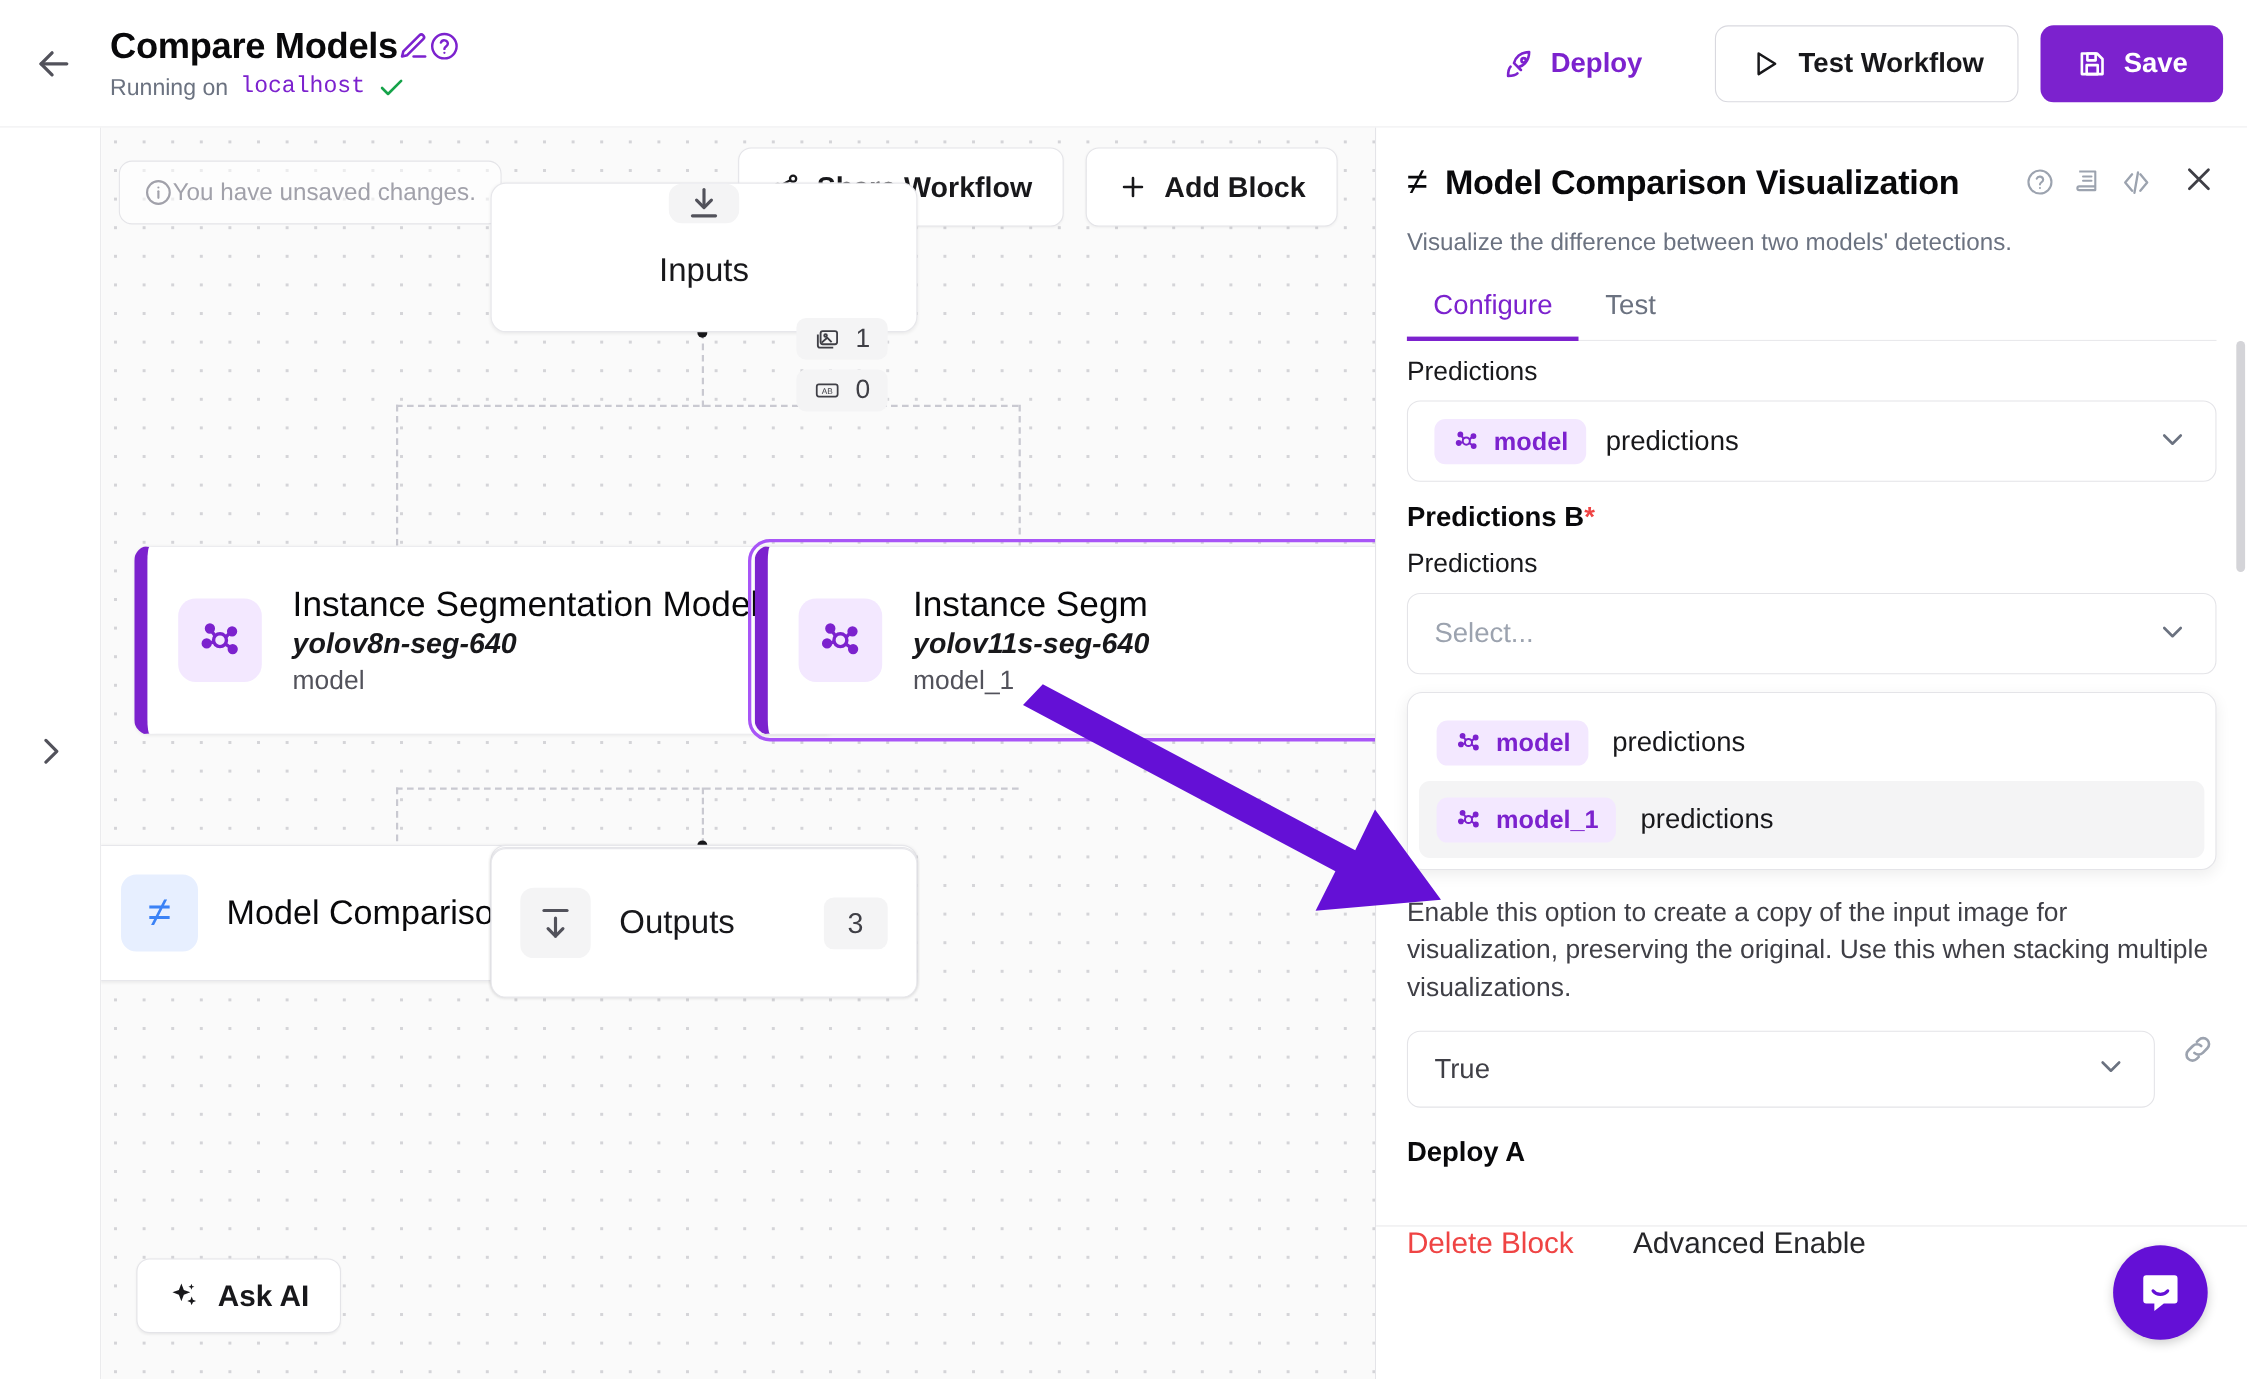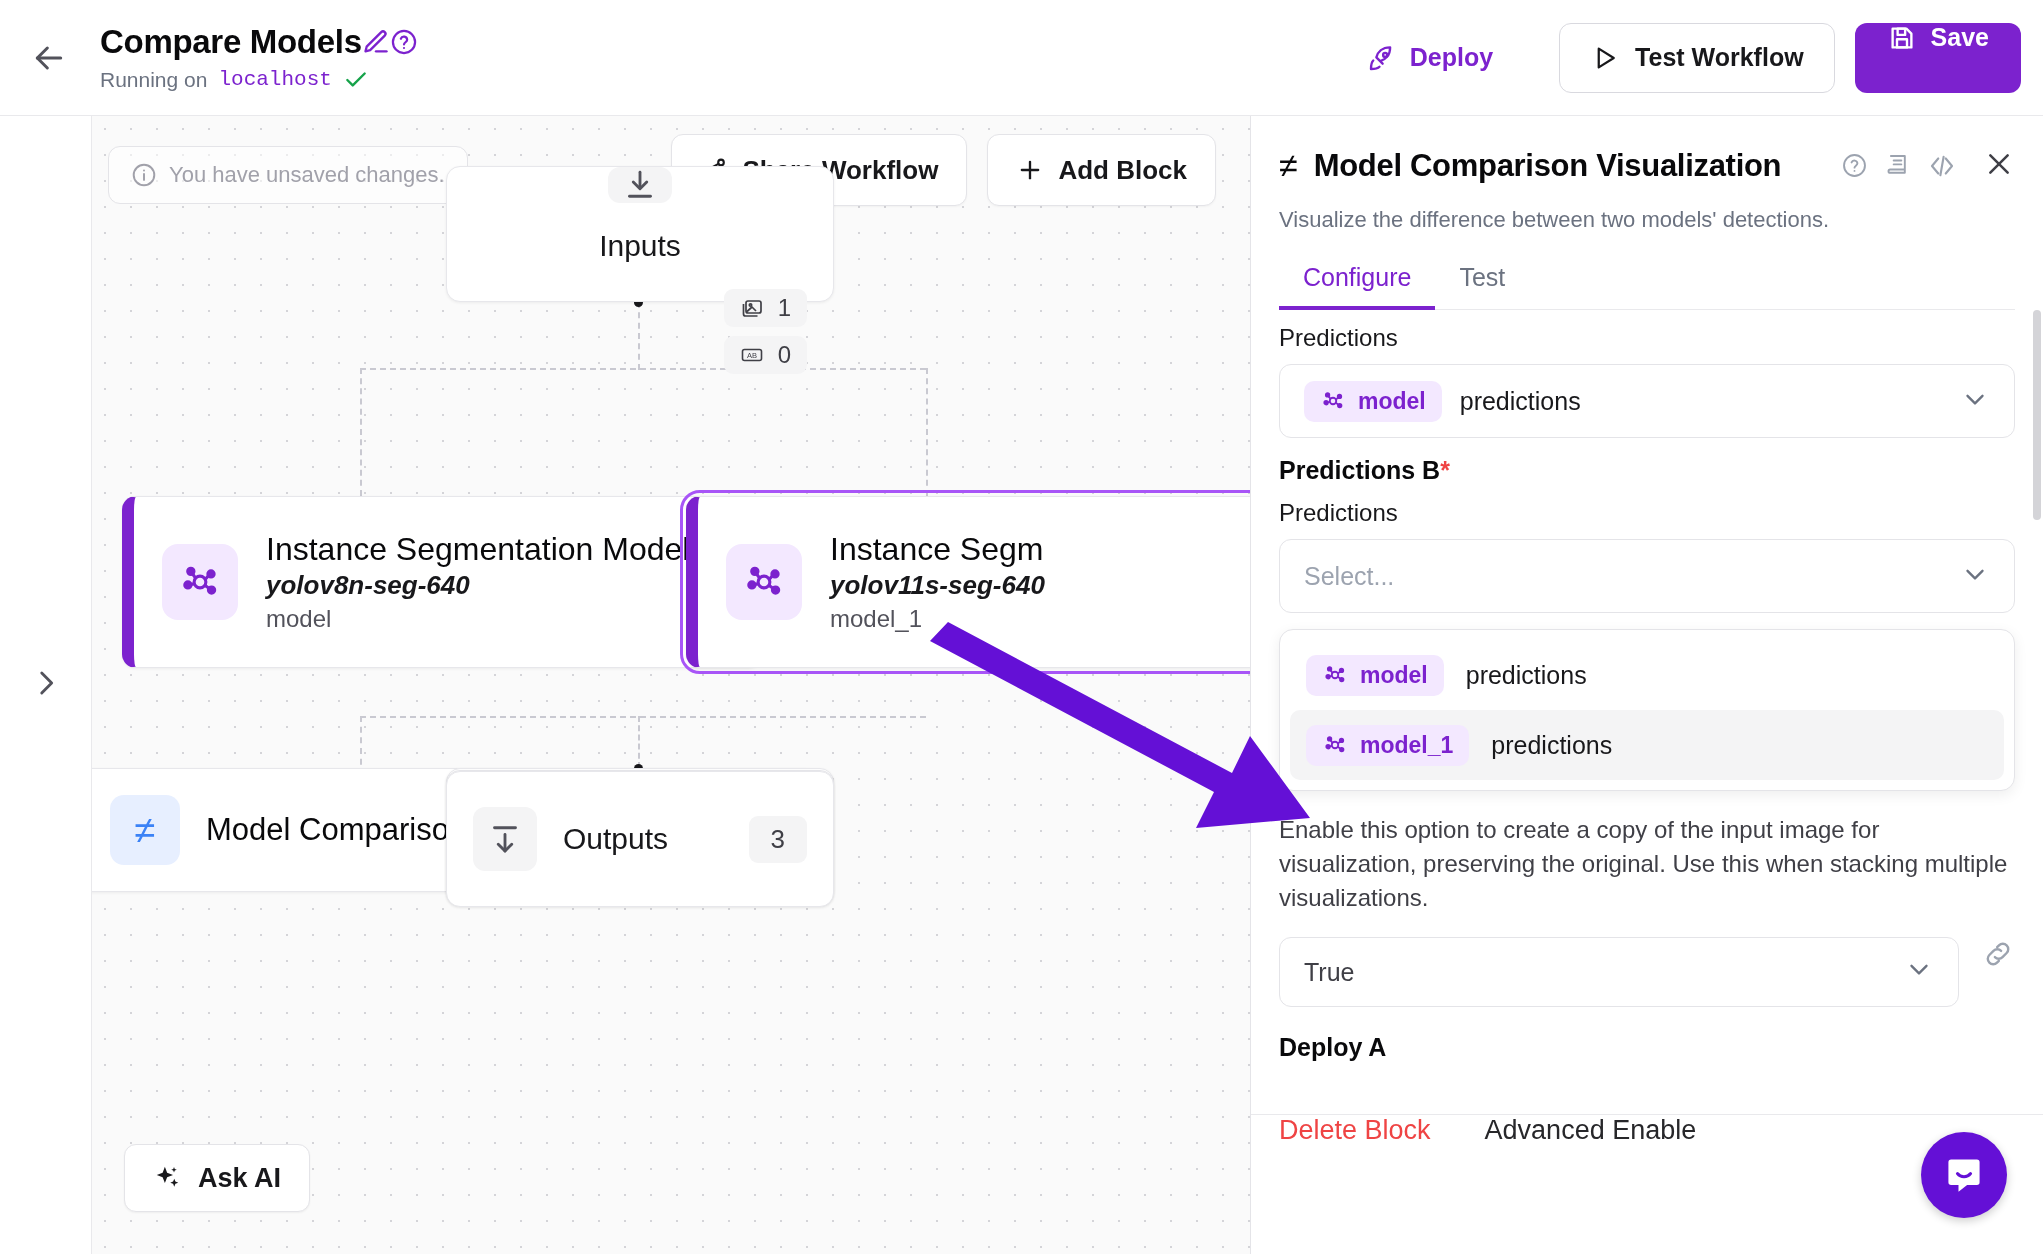--- a/index.html
+++ b/index.html
@@ -43,21 +43,21 @@
     padding: 10px 16px; cursor: pointer; background: none; border: none;
     font-family: "Liberation Sans", sans-serif;
   }
   .test-btn {
     display: flex; align-items: center; gap: 15px;
     background: #ffffff; border: 1px solid #d9d9df; border-radius: 12px;
     height: 70px; padding: 0 30px; font-size: 25px; font-weight: 700; color: #18181b;
     cursor: pointer; font-family: "Liberation Sans", sans-serif; margin-left: 30px;
   }
   .save-btn {
-    display: flex; gap: 14px;
+    display: flex; align-items: center; gap: 14px;
     background: #7c22ce; border: none; border-radius: 12px;
     height: 70px; padding: 0 32px; font-size: 25px; font-weight: 700; color: #ffffff;
     cursor: pointer; font-family: "Liberation Sans", sans-serif;
   }
 
   
   .left-rail {
     position: absolute; left: 0; top: 116px; width: 92px; height: 1138px;
     background: #ffffff; border-right: 1px solid #e9e9ec;
     display: flex; align-items: center; justify-content: center;
@@ -71,21 +71,21 @@
     background-image: radial-gradient(#d4d4d8 1.5px, transparent 1.5px);
     background-size: 26px 26px;
     overflow: hidden;
   }
   
   .conn { position: absolute; border-color: #c9c9d1; }
   .dot { position: absolute; width: 9px; height: 9px; border-radius: 50%; background: #18181b; }
 
   .unsaved {
     position: absolute; left: 16px; top: 30px;
-    display: flex; align-items: center; gap: 12px;
+    display: flex; align-items: center; gap: 0;
     border: 1px solid #e4e4e8; border-radius: 12px;
     background: rgba(255,255,255,0.55);
     height: 58px; padding: 0 22px;
     font-size: 22px; color: #a1a1aa;
   }
   .canvas-tools {
     position: absolute; right: 34px; top: 18px;
     display: flex; gap: 20px;
   }
   .ctool {

